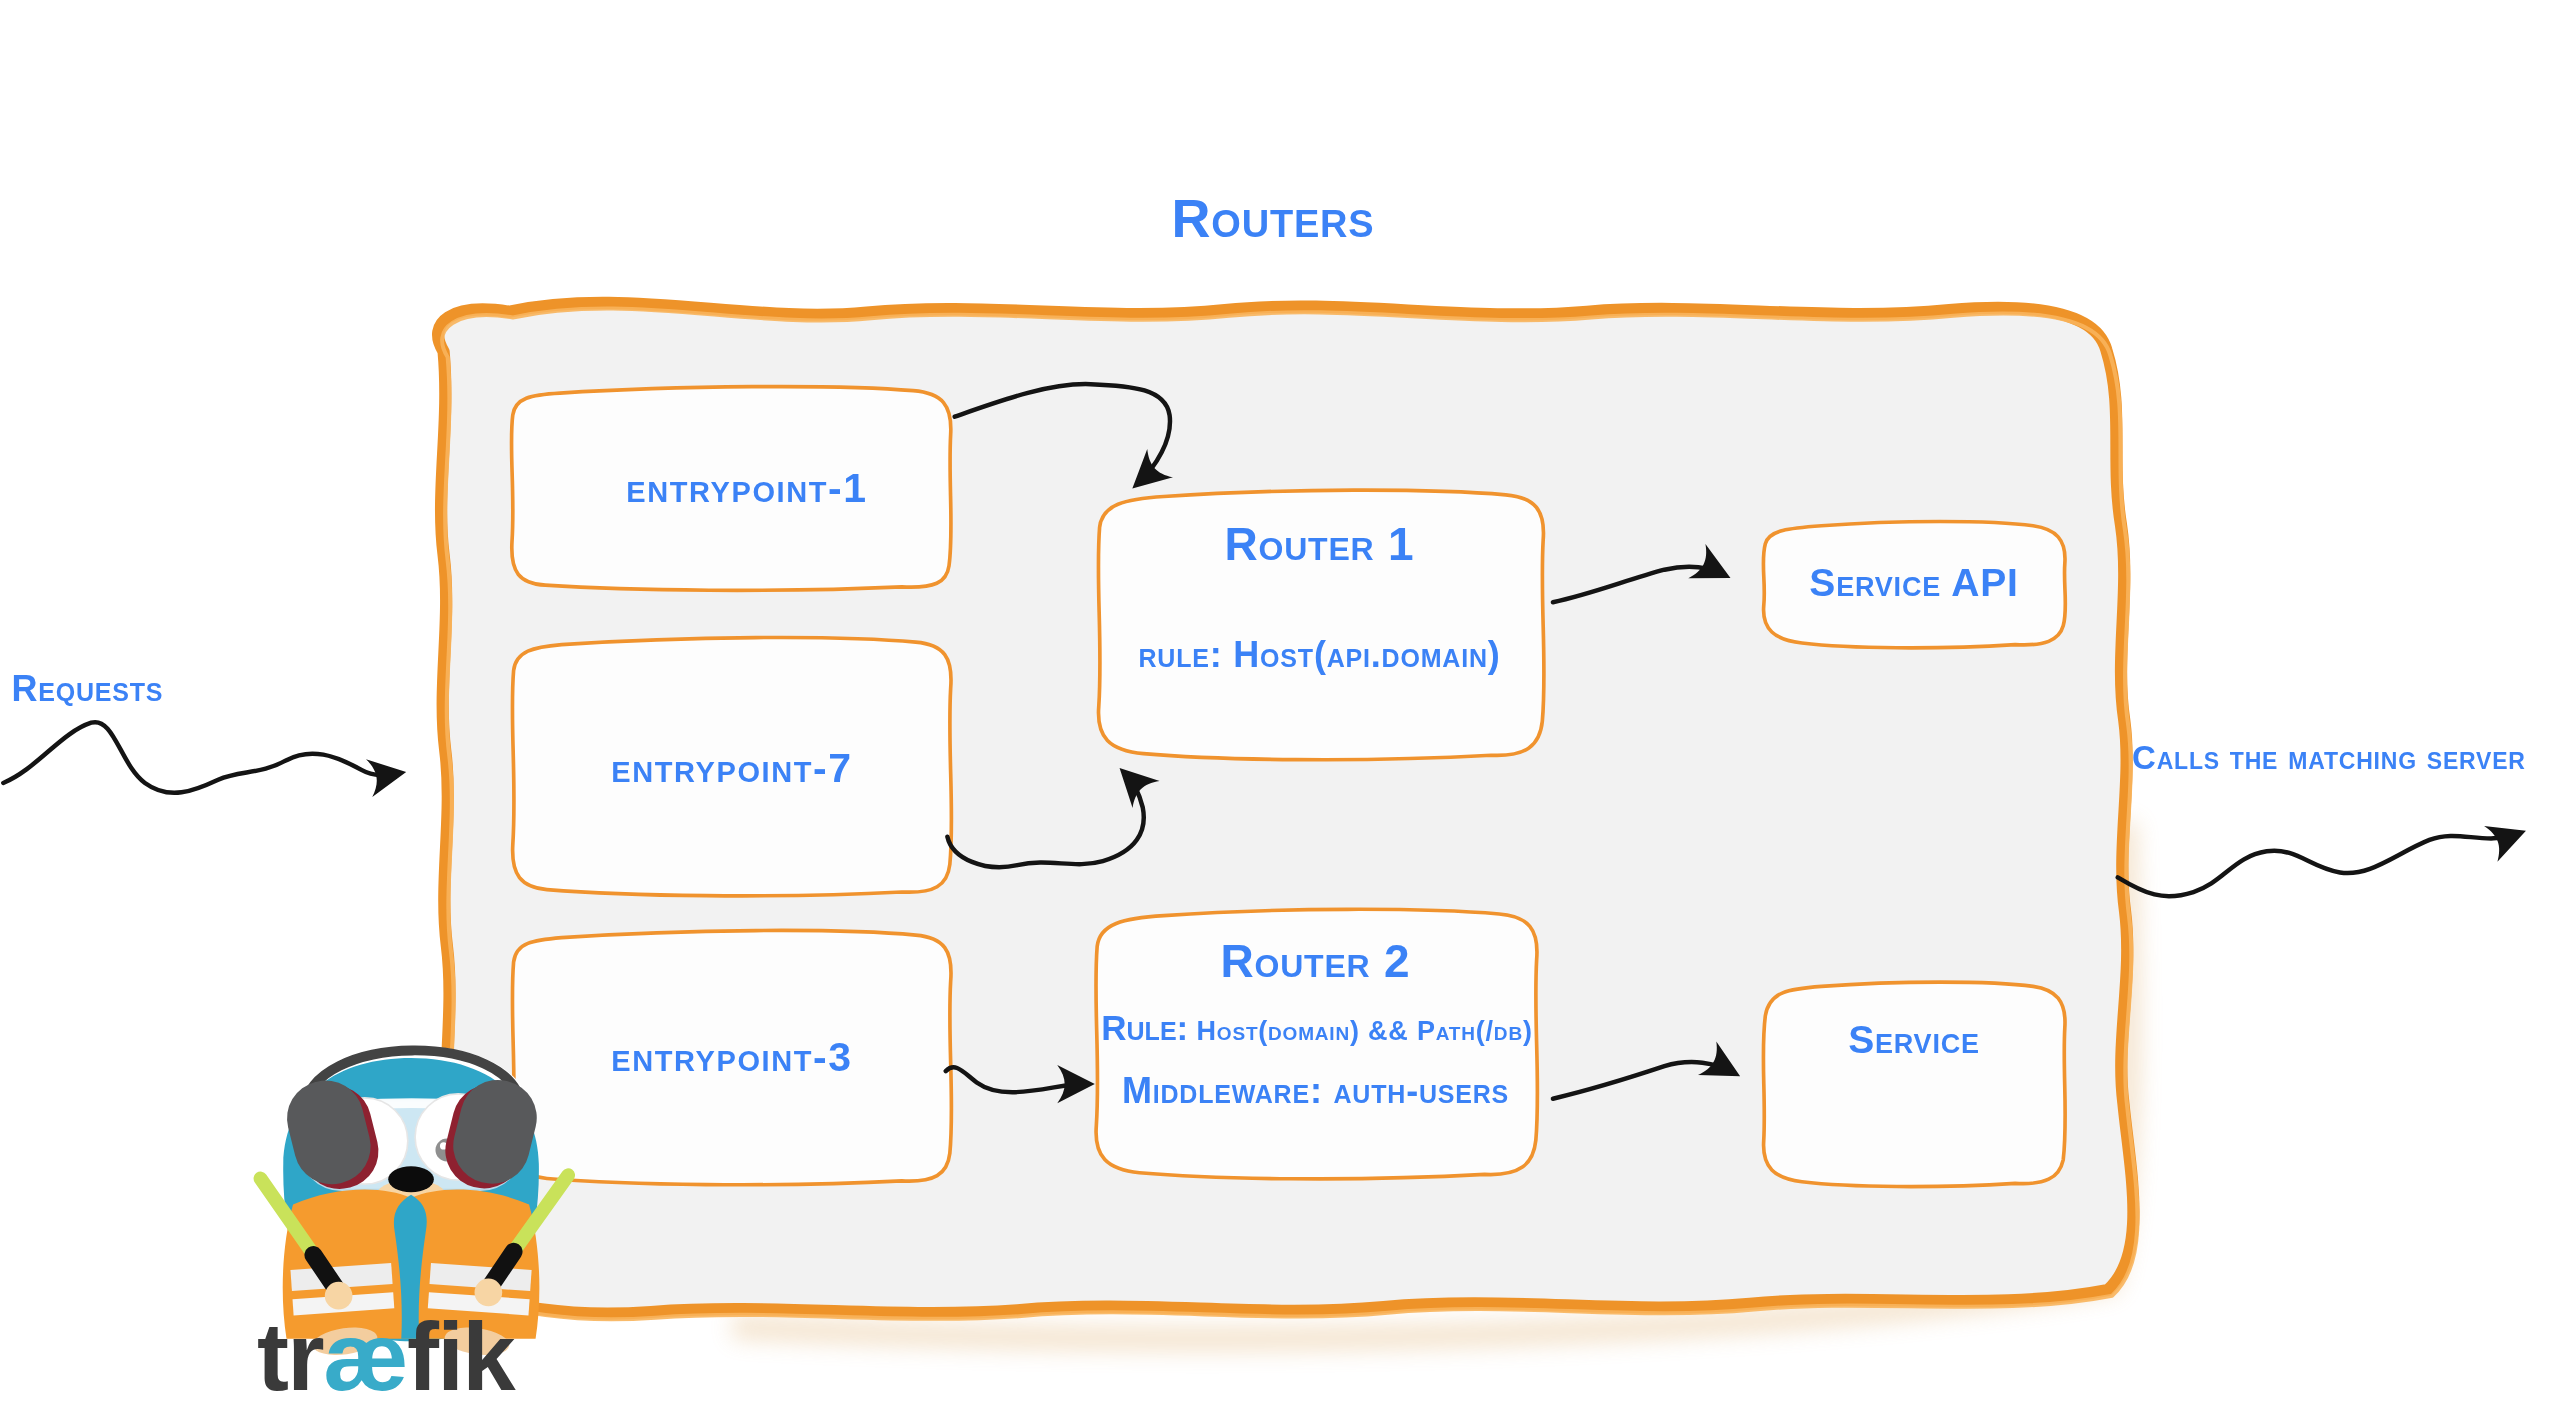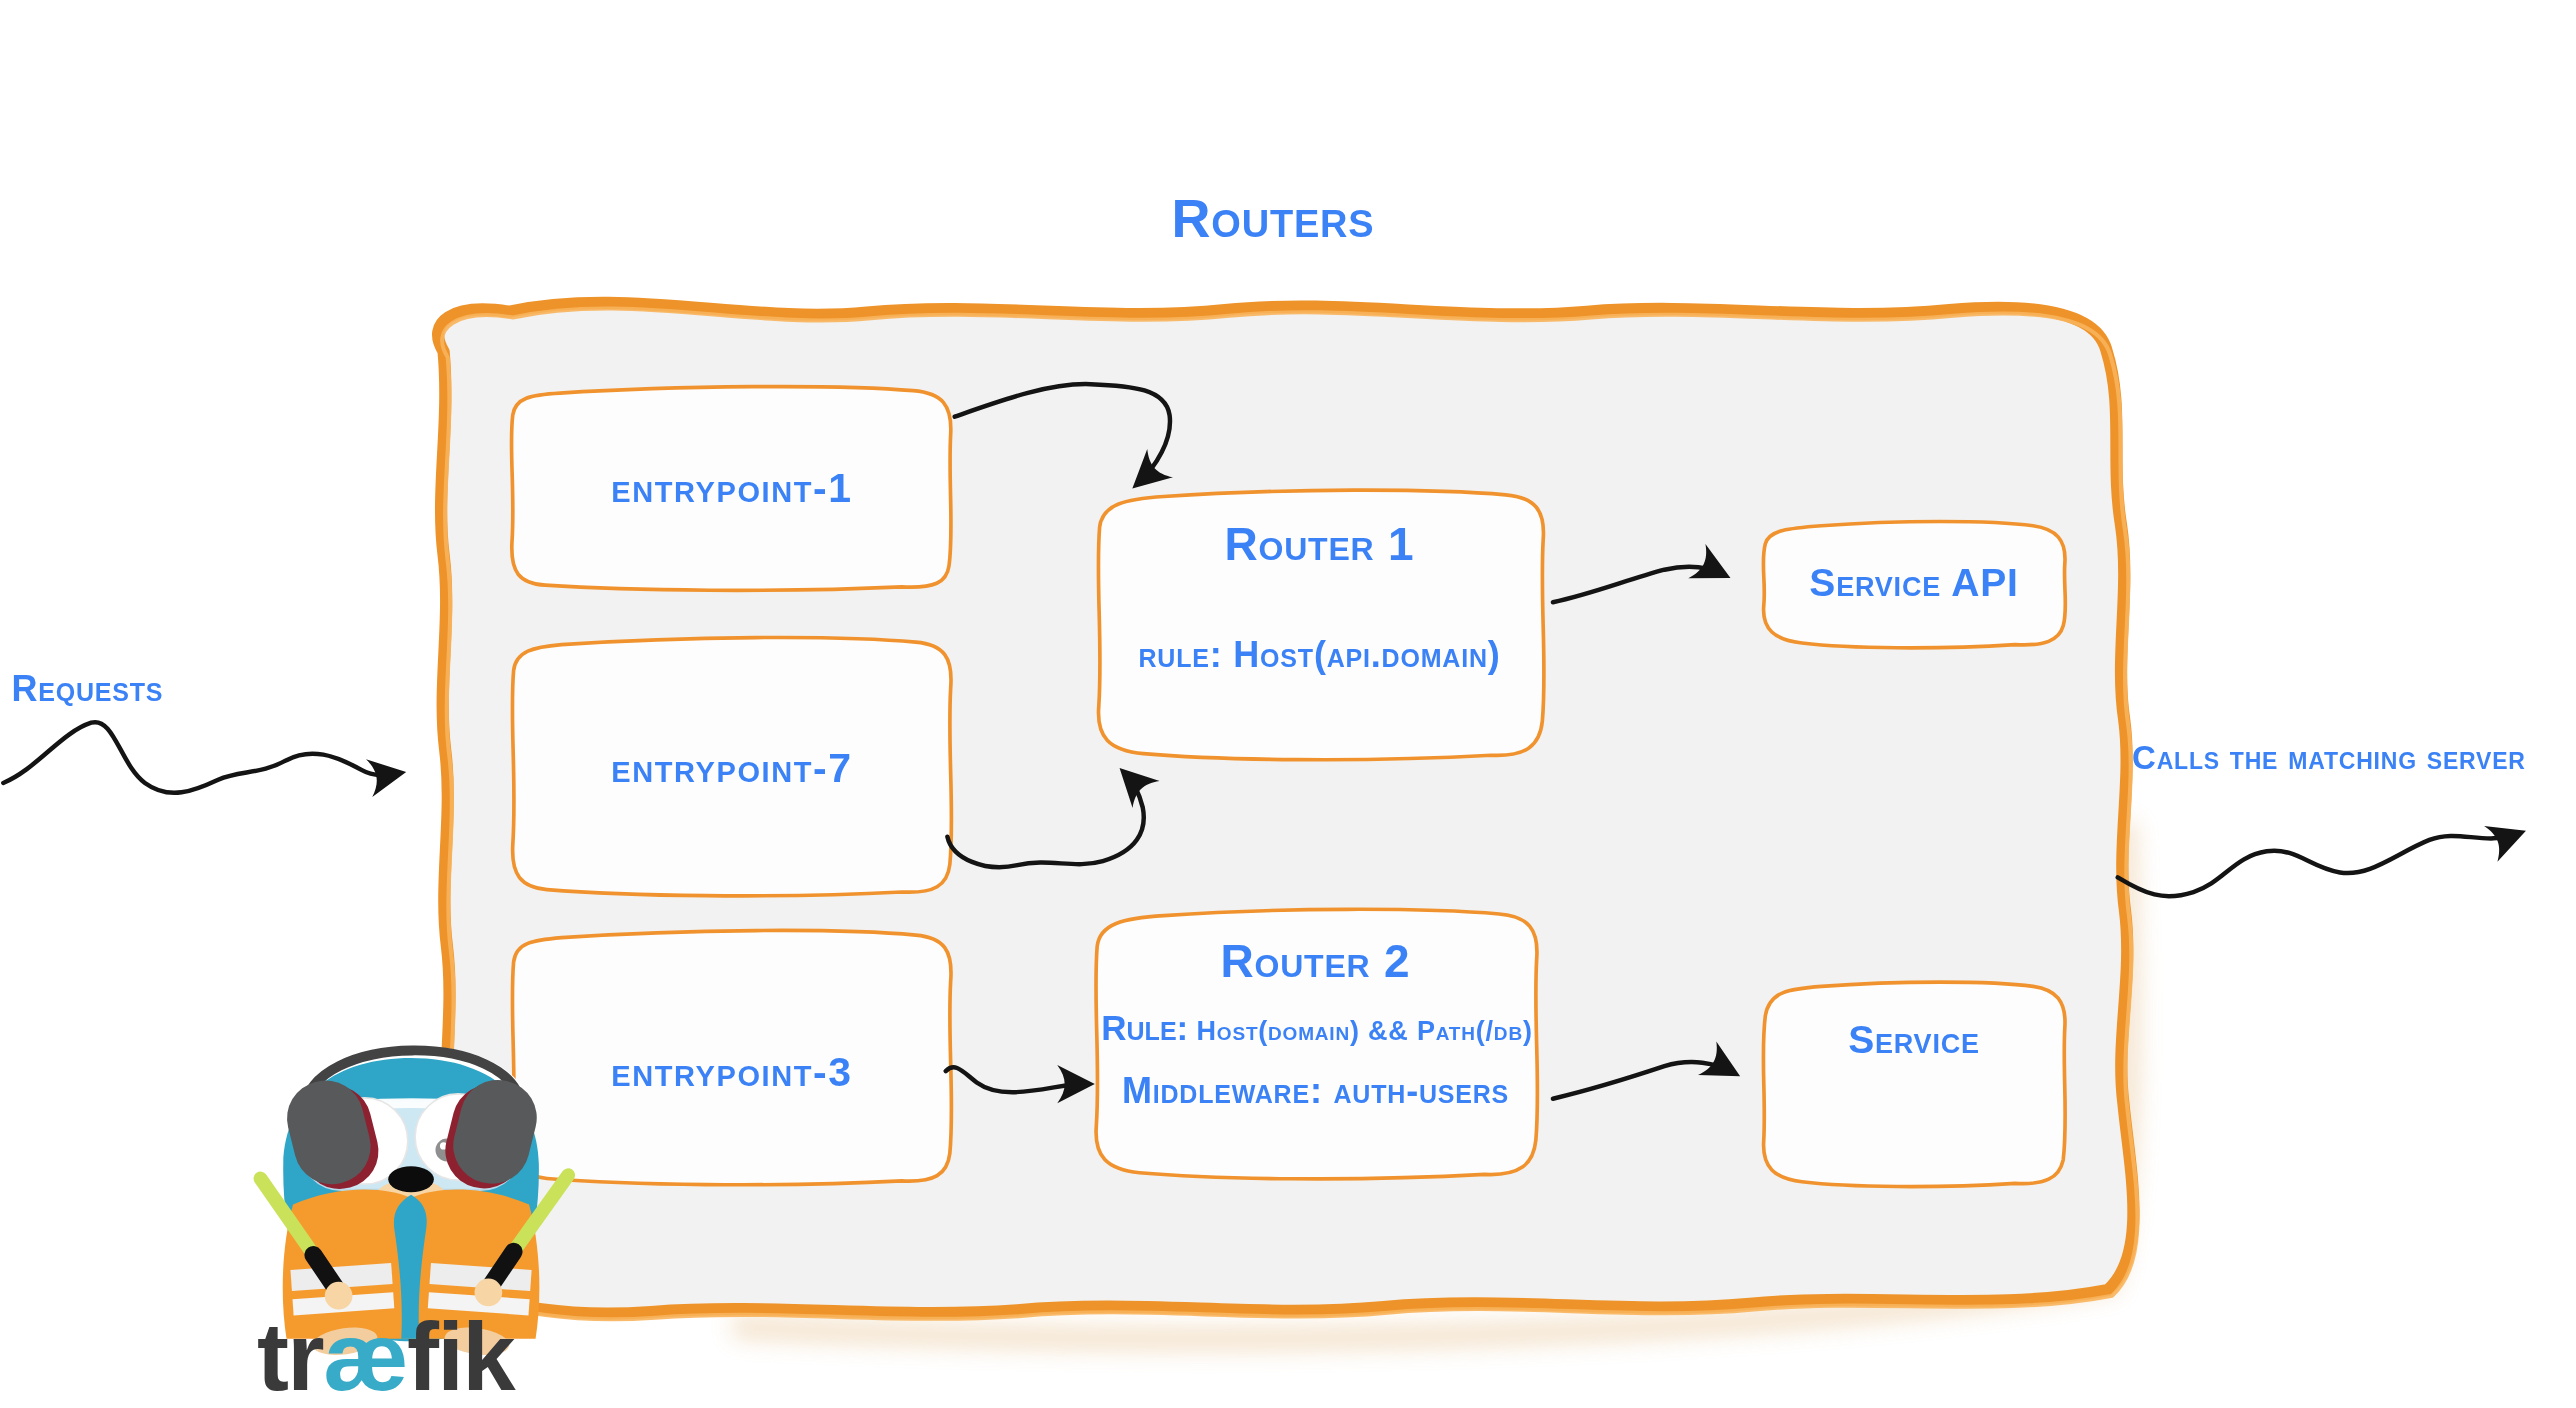--- a/index.html
+++ b/index.html
@@ -163,23 +163,23 @@
       <g>
         <line x1="618" y1="1556" x2="698" y2="1444" stroke="#C9E25A" stroke-width="17" stroke-linecap="round"></line>
         <line x1="604" y1="1578" x2="631" y2="1538" stroke="#111111" stroke-width="22" stroke-linecap="round"></line>
         <circle cx="600" cy="1588" r="17" fill="#F7D5A4"></circle>
       </g>
     </g>
   </svg>
 
   <div class="hand title center" style="left:1029px;top:189px;width:488px;">Routers</div>
 
-  <div class="hand ep-label center" style="left:510px;top:466px;width:444px;">entrypoint-1</div>
+  <div class="hand ep-label center" style="left:510px;top:466px;width:444px;padding-left:15px;">entrypoint-1</div>
   <div class="hand ep-label center" style="left:510px;top:746px;width:444px;">entrypoint-7</div>
-  <div class="hand ep-label center" style="left:510px;top:1035px;width:444px;margin-top:15px;">entrypoint-3</div>
+  <div class="hand ep-label center" style="left:510px;top:1035px;width:444px;">entrypoint-3</div>
 
   <div class="hand router-title center" style="left:1093px;top:519px;width:453px;">Router 1</div>
   <div class="hand rule-line center" style="left:1093px;top:635px;width:453px;">
     <span>rule:</span>
     <span>Host(api.domain)</span>
   </div>
 
   <div class="hand router-title center" style="left:1093px;top:936px;width:445px;">Router 2</div>
   <div class="hand rule-line2 center" style="left:1097px;top:1009px;width:440px;">
     <span class="lbl">Rule:</span>

